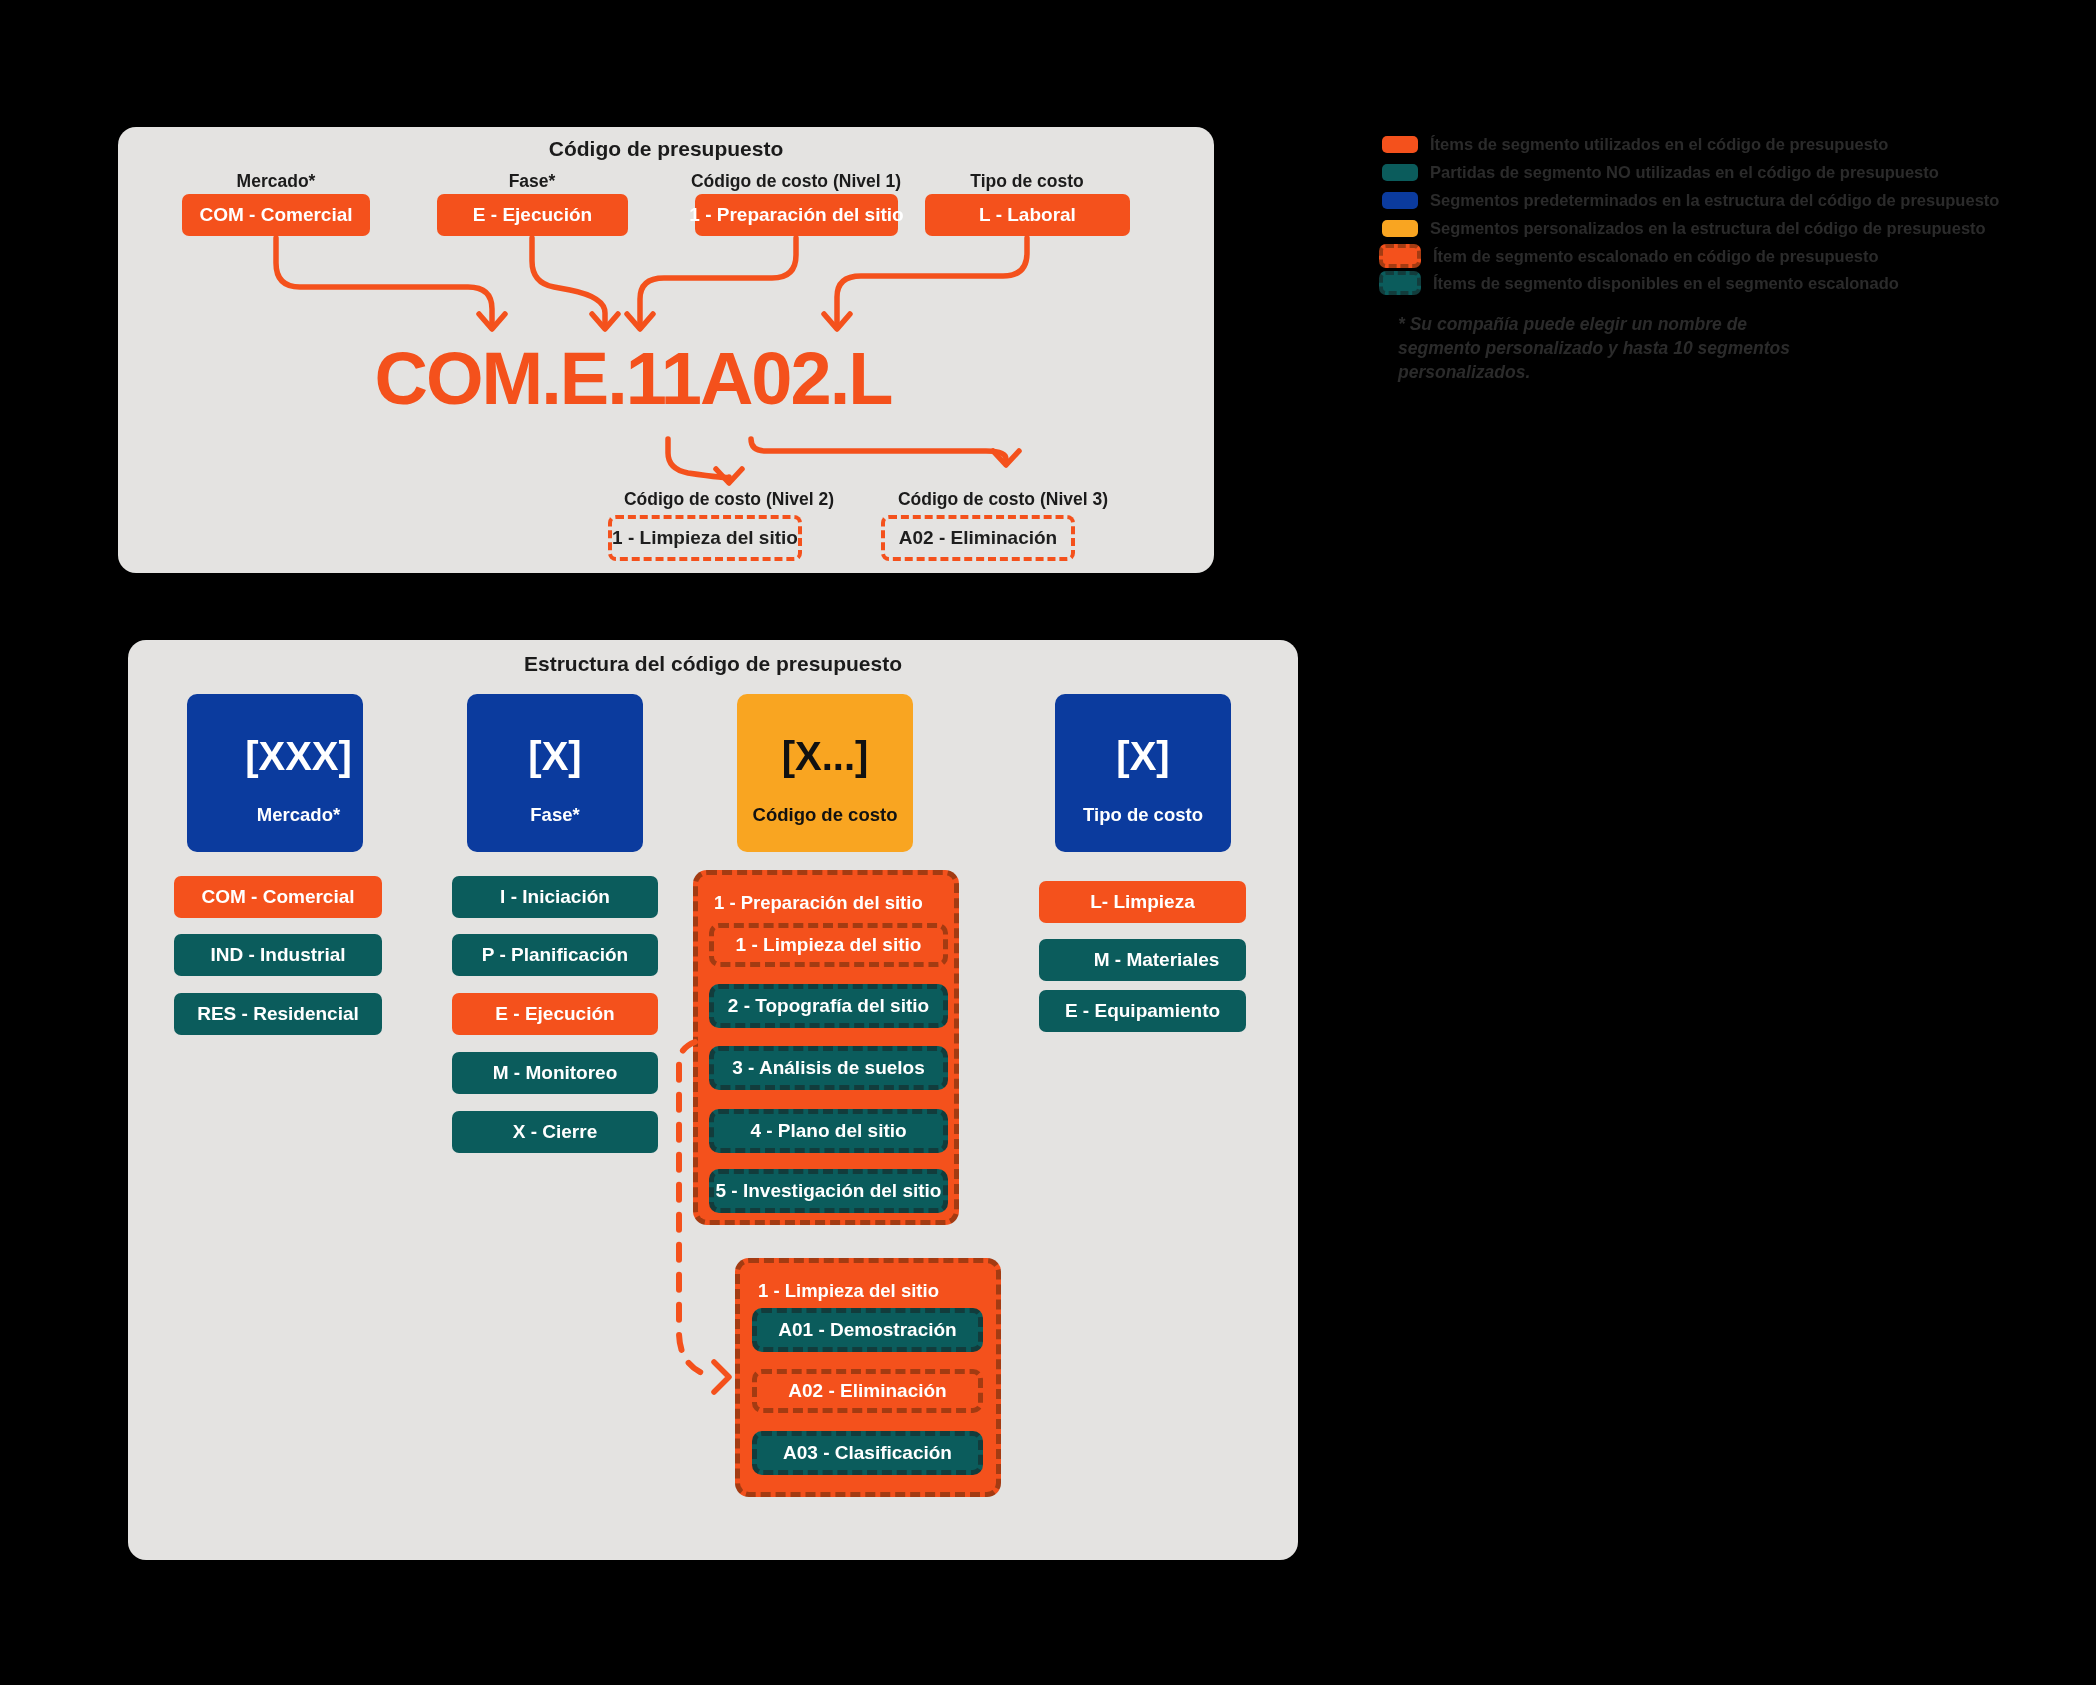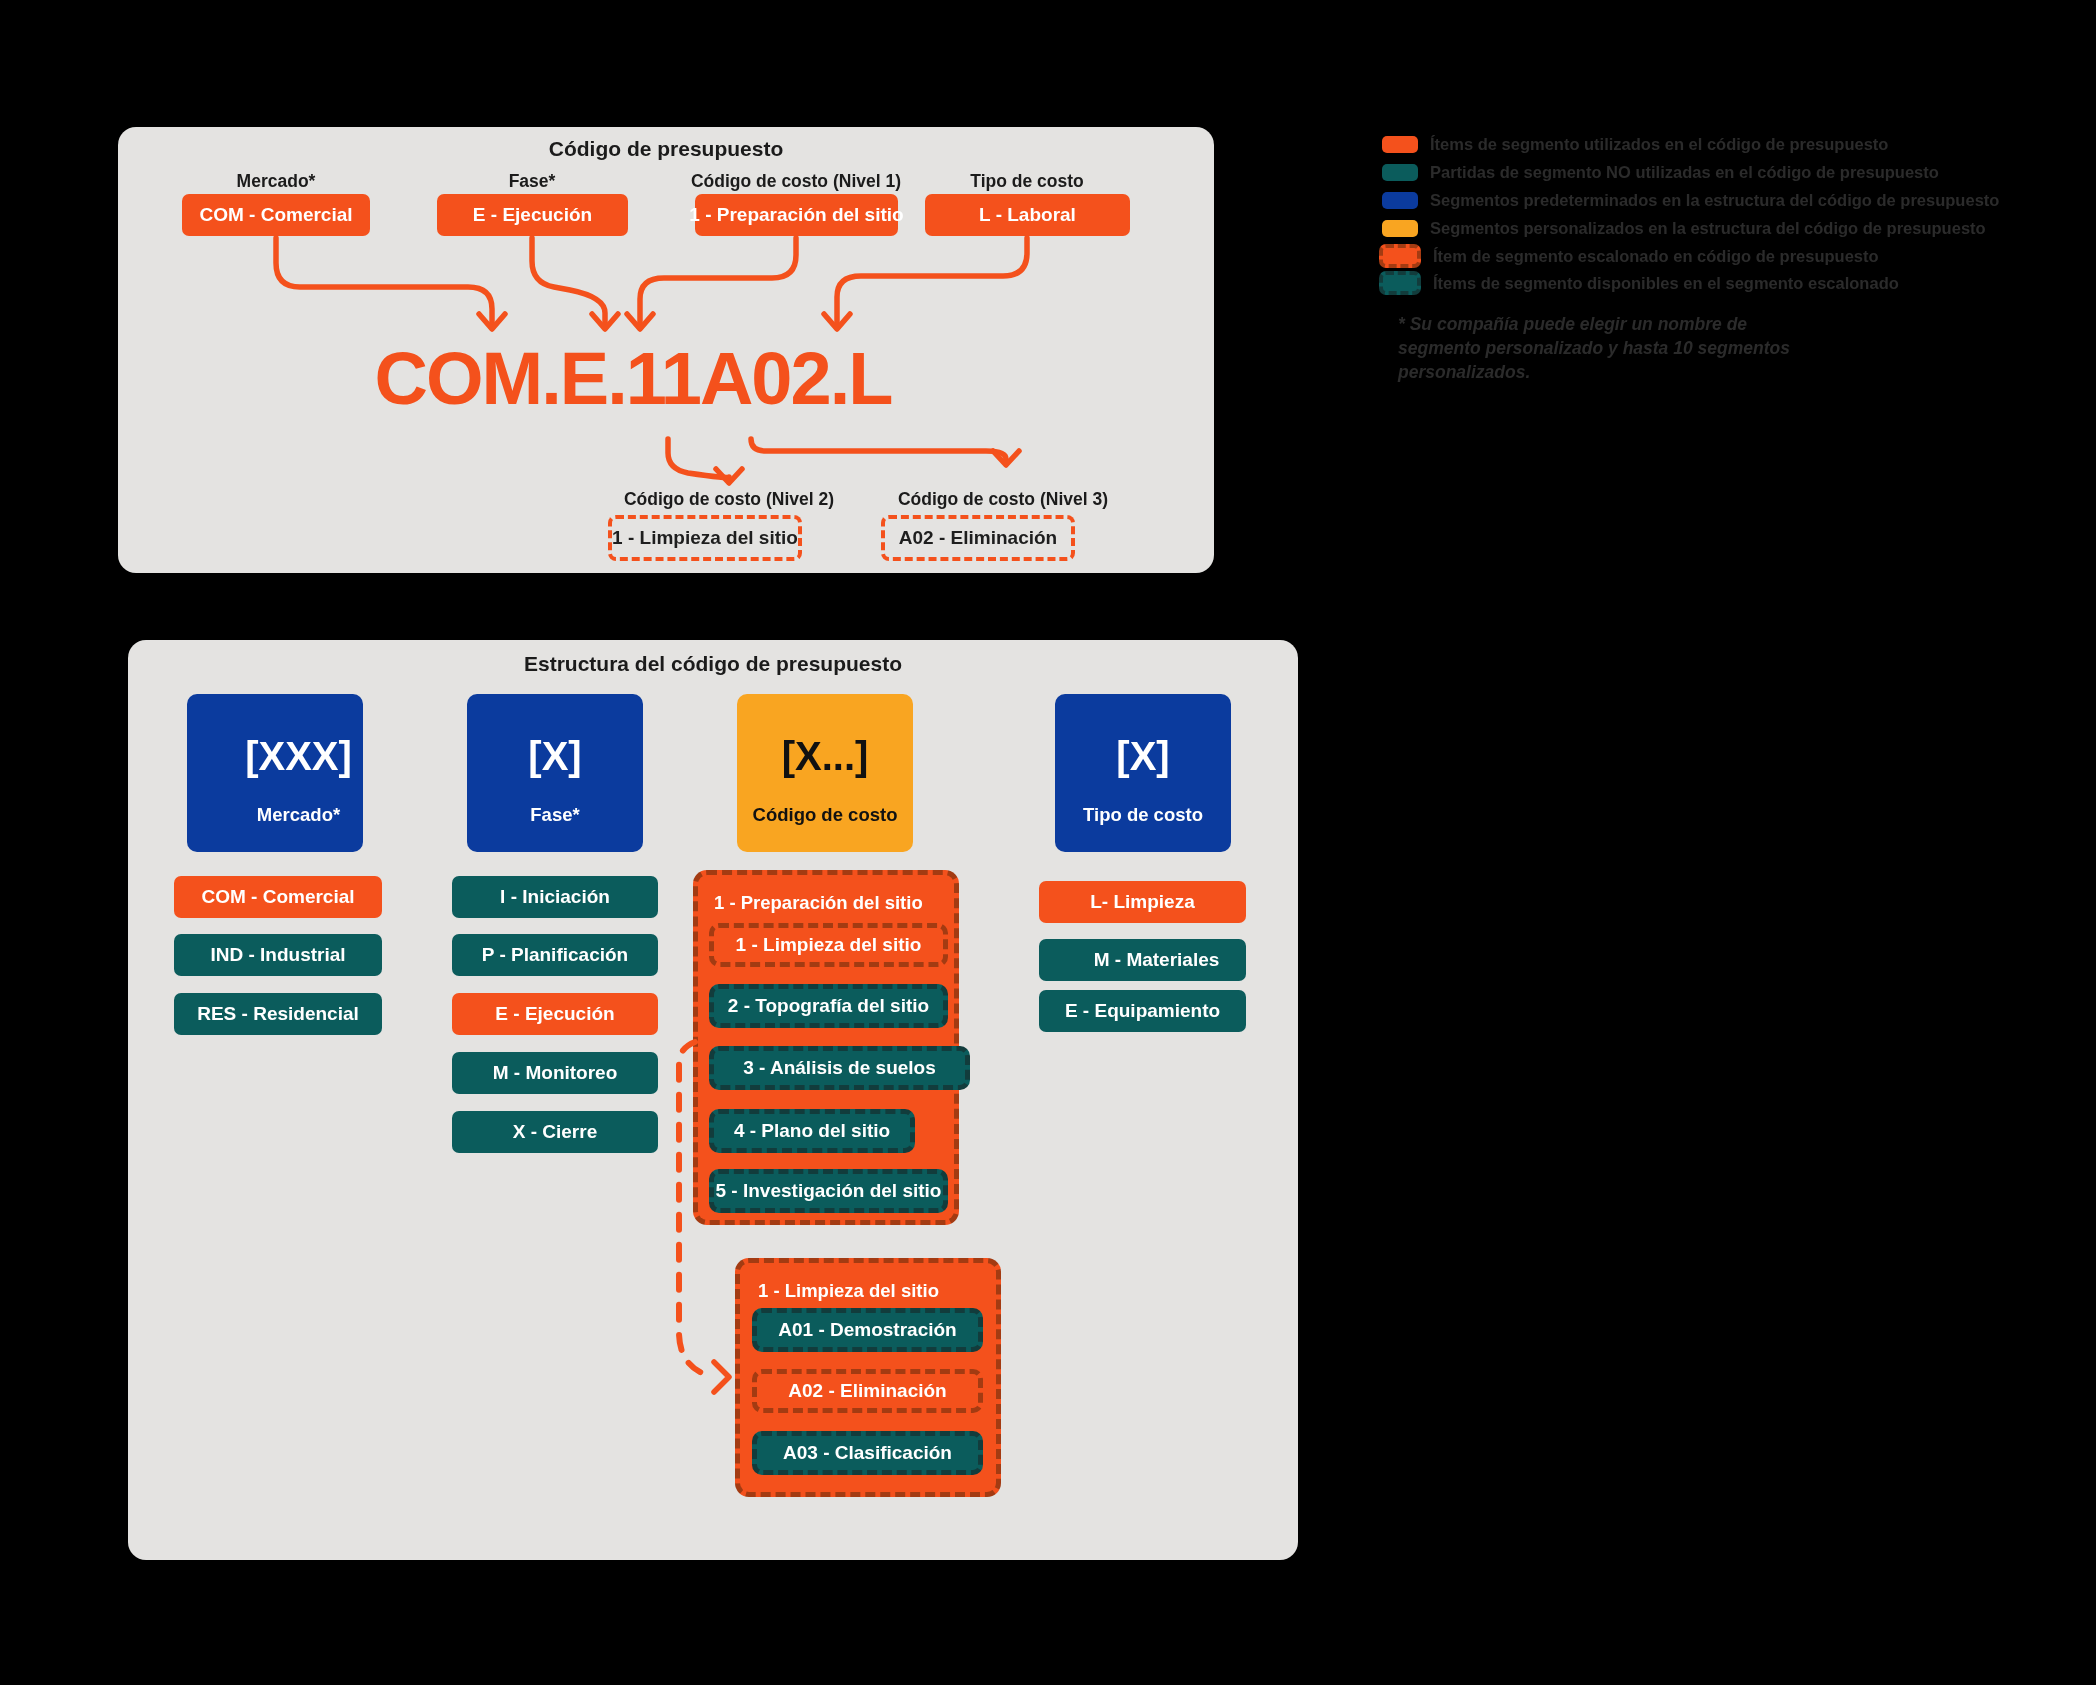--- a/index.html
+++ b/index.html
@@ -158,22 +158,22 @@
     <div class="chip chip--teal" style="left:324px;top:236px;width:206px;height:42px;">I - Iniciación</div>
     <div class="chip chip--teal" style="left:324px;top:294px;width:206px;height:42px;">P - Planificación</div>
     <div class="chip chip--orange" style="left:324px;top:353px;width:206px;height:42px;">E - Ejecución</div>
     <div class="chip chip--teal" style="left:324px;top:412px;width:206px;height:42px;">M - Monitoreo</div>
     <div class="chip chip--teal" style="left:324px;top:471px;width:206px;height:42px;">X - Cierre</div>
 
     <div class="group" style="left:565px;top:230px;width:266px;height:355px;">
       <div class="group-title" style="left:16px;top:17px;">1 - Preparación del sitio</div>
       <div class="chip chip--tiered" style="left:11px;top:48px;width:239px;height:44px;">1 - Limpieza del sitio</div>
       <div class="chip chip--avail" style="left:11px;top:109px;width:239px;height:44px;">2 - Topografía del sitio</div>
-      <div class="chip chip--avail" style="left:11px;top:171px;width:261px;height:44px;">3 - Análisis de suelos</div>
-      <div class="chip chip--avail" style="left:11px;top:234px;width:206px;height:44px;">4 - Plano del sitio</div>
+      <div class="chip chip--avail" style="left:11px;top:171px;width:239px;height:44px;">3 - Análisis de suelos</div>
+      <div class="chip chip--avail" style="left:11px;top:234px;width:239px;height:44px;">4 - Plano del sitio</div>
       <div class="chip chip--avail" style="left:11px;top:294px;width:239px;height:44px;">5 - Investigación del sitio</div>
     </div>
 
     <div class="group" style="left:607px;top:618px;width:266px;height:239px;">
       <div class="group-title" style="left:18px;top:17px;">1 - Limpieza del sitio</div>
       <div class="chip chip--avail" style="left:12px;top:45px;width:231px;height:44px;">A01 - Demostración</div>
       <div class="chip chip--tiered" style="left:12px;top:106px;width:231px;height:44px;">A02 - Eliminación</div>
       <div class="chip chip--avail" style="left:12px;top:168px;width:231px;height:44px;">A03 - Clasificación</div>
     </div>
 

